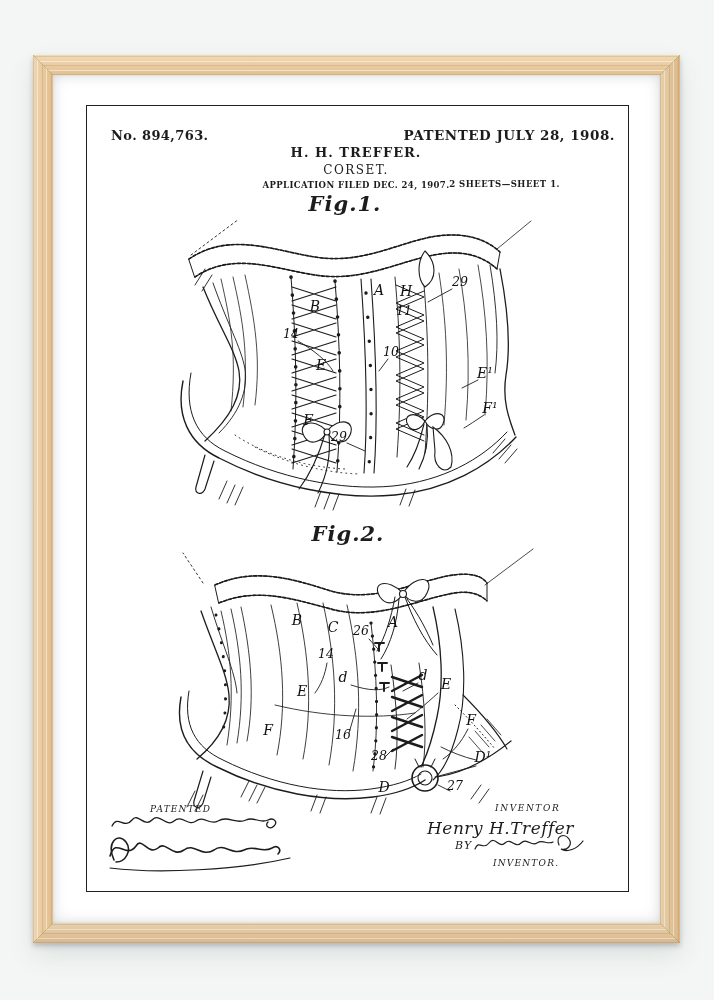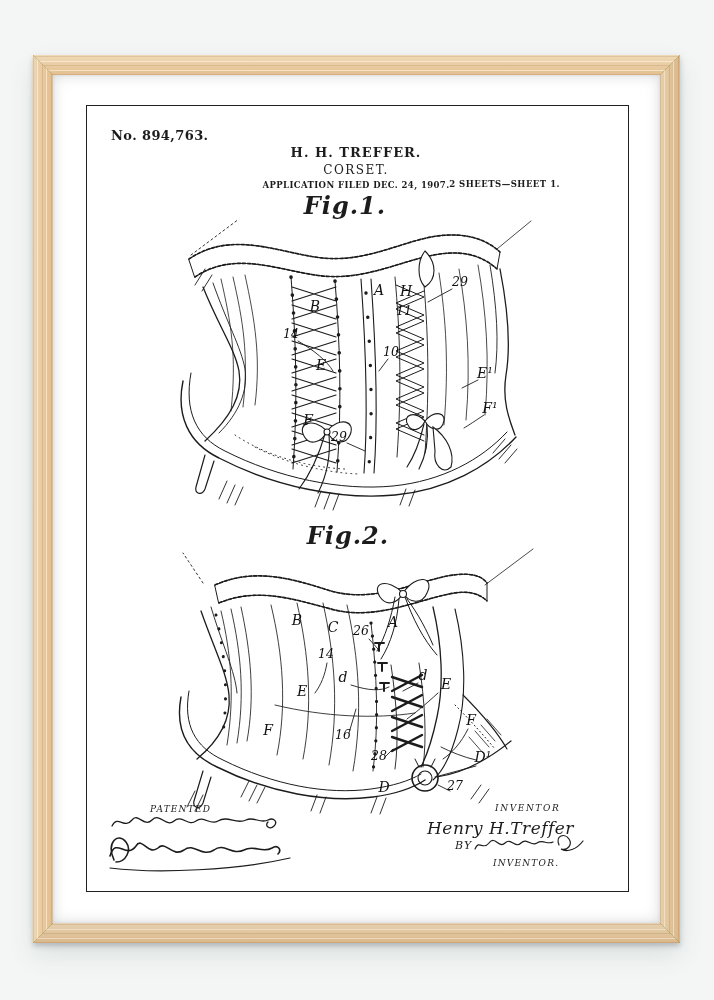--- a/index.html
+++ b/index.html
@@ -39,21 +39,21 @@
     position:absolute;left:33px;top:30px;width:541px;height:785px;
     border:1.5px solid #202020;
   }
   .t{position:absolute;white-space:nowrap;}
   .h-num{left:58px;top:53px;font-size:13px;font-weight:bold;letter-spacing:.4px;}
   .h-patented{right:45px;top:52px;font-size:13.5px;font-weight:bold;letter-spacing:.5px;}
   .h-name{left:303px;transform:translateX(-50%);top:70px;font-size:13px;font-weight:bold;letter-spacing:1px;}
   .h-title{left:303px;transform:translateX(-50%);top:88px;font-size:12px;font-weight:normal;letter-spacing:1.5px;}
   .h-app{left:303px;transform:translateX(-50%);top:105px;font-size:8.5px;font-weight:bold;letter-spacing:.4px;}
   .h-sheet{right:100px;top:104px;font-size:8.5px;font-weight:bold;letter-spacing:.5px;}
-  .fig-cap{font-size:24px;font-style:italic;font-weight:bold;letter-spacing:1px;text-align:right;}
+  .fig-cap{font-size:21px;font-style:italic;font-weight:bold;letter-spacing:1px;text-align:right;}
   .cap1{left:292px;transform:translateX(-50%);top:116px;}
   .cap2{left:295px;transform:translateX(-50%);top:446px;}
   .fig{position:absolute;}
   .fig path, .fig line, .fig circle{fill:none;stroke:#1c1c1c;stroke-linecap:round;}
   .fig .fill{fill:#fff;}
   .fig text{font-family:"DejaVu Serif",serif;font-style:italic;fill:#111;font-size:14px;text-anchor:middle;}
   .fig text.num{font-size:12.5px;}
   .f-witnesses{left:97px;top:729px;font-size:9px;font-style:italic;letter-spacing:1.2px;}
   .f-inventor{left:442px;top:728px;font-size:9px;font-style:italic;letter-spacing:1.6px;}
   .f-name{left:374px;top:743px;font-size:17px;font-style:italic;letter-spacing:.5px;}
@@ -68,20 +68,21 @@
 <div class="frame">
   <div class="side h top"></div>
   <div class="side h bottom"></div>
   <div class="side v left"></div>
   <div class="side v right"></div>
 
   <div class="poster">
     <div class="print-border"></div>
 
     <div class="t h-num">No. 894,763.</div>
+    <div class="t h-patented">PATENTED JULY 28, 1908.</div>
     <div class="t h-name">H. H. TREFFER.</div>
     <div class="t h-title">CORSET.</div>
     <div class="t h-app">APPLICATION FILED DEC. 24, 1907.</div>
     <div class="t h-sheet">2 SHEETS—SHEET 1.</div>
 
     <div class="t fig-cap cap1">Fig.1.</div>
     <svg class="fig" style="left:122px;top:140px;" width="370" height="300" viewBox="0 0 370 300">
       <defs>
         <pattern id="lace1" width="6" height="5" patternUnits="userSpaceOnUse">
           <circle cx="2" cy="2" r="1.2" fill="#1c1c1c"></circle>

